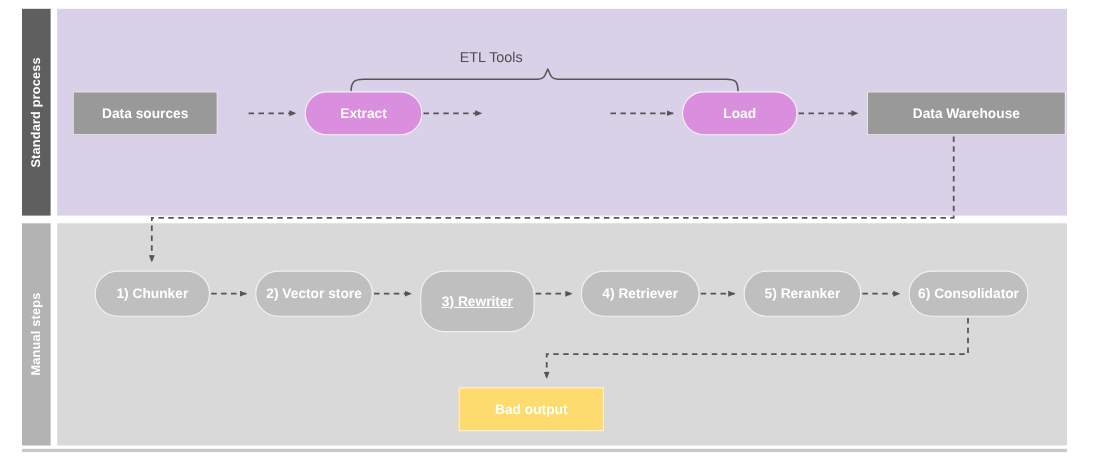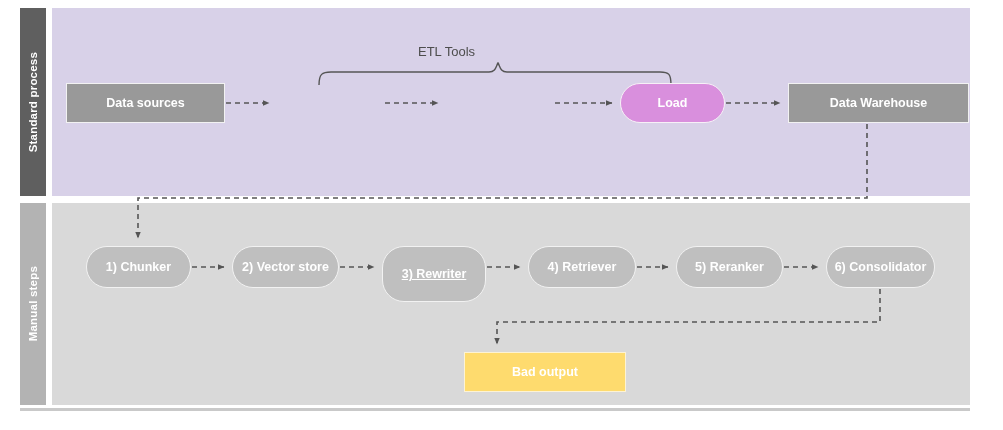--- a/index.html
+++ b/index.html
@@ -83,34 +83,34 @@
   .node.pill-gray {
     background: #bfbfbf;
     border: 1px solid #f2f2f2;
     border-radius: 22px;
   }
   .node.rect-yellow {
     background: #fedb6e;
     border: 1px solid #fdf3d4;
   }
 
-  #node-data-sources   { left: 66px;  top: 83px;  width: 159px; height: 40px; }
+  #node-data-sources   { left: 66px;  top: 83px;  width: 132px; height: 40px; }
   #node-extract        { left: 277px; top: 83px;  width: 107px; height: 40px; }
   #node-transform      { left: 446px; top: 83px;  width: 108px; height: 40px; }
   #node-load           { left: 620px; top: 83px;  width: 105px; height: 40px; }
   #node-data-warehouse { left: 788px; top: 83px;  width: 181px; height: 40px; }
 
   #node-chunker      { left: 86px;  top: 246px; width: 105px; height: 42px; }
   #node-vector-store { left: 232px; top: 246px; width: 107px; height: 42px; }
   #node-rewriter     { left: 382px; top: 246px; width: 104px; height: 56px; text-decoration: underline; }
   #node-retriever    { left: 528px; top: 246px; width: 108px; height: 42px; }
   #node-reranker     { left: 676px; top: 246px; width: 107px; height: 42px; }
   #node-consolidator { left: 826px; top: 246px; width: 109px; height: 42px; text-align: center; }
 
-  #node-bad-output   { left: 417px; top: 352px; width: 162px; height: 40px; margin-left: 47px; }
+  #node-bad-output   { left: 417px; top: 352px; width: 132px; height: 40px; }
 
   
   #etl-tools-label {
     position: absolute;
     left: 418px;
     top: 44px;
     width: 160px;
     color: #4d4d4d;
     font-size: 13px;
     font-weight: normal;
@@ -170,20 +170,23 @@
     </g>
 
     <path d="M319,85 C319,74 322,72 331,72 L489,72 C496,72 496,66 498,63 C500,66 500,72 507,72 L660,72 C669,72 671,74 671,85" fill="none" stroke="#555555" stroke-width="1.4"></path>
   </svg>
 
   <div id="etl-tools-label">ETL Tools</div>
 
   <div class="node rect" id="node-data-sources">
     <span>Data sources</span>
   </div>
+  <div class="node pill-purple" id="node-extract">
+    <span>Extract</span>
+  </div>
   <div class="node pill-purple" id="node-load">
     <span>Load</span>
   </div>
   <div class="node rect" id="node-data-warehouse">
     <span>Data Warehouse</span>
   </div>
 
   <div class="node pill-gray" id="node-chunker">
     <span>1) Chunker</span>
   </div>

